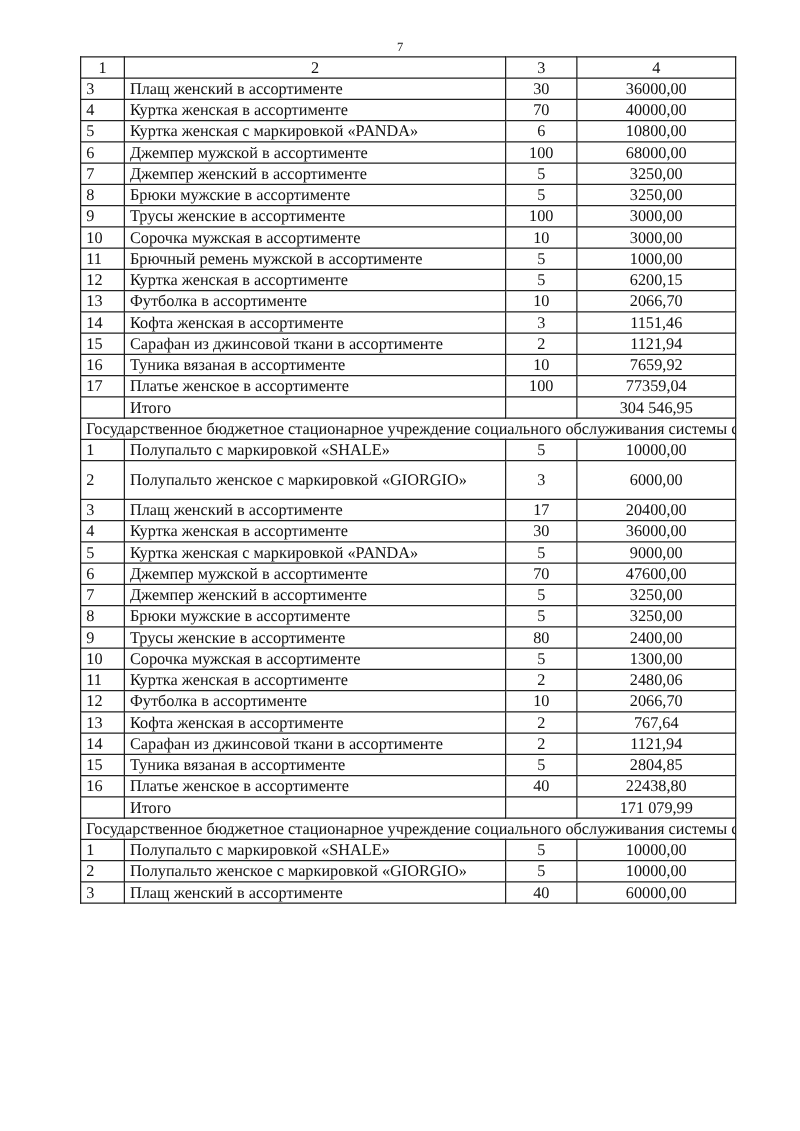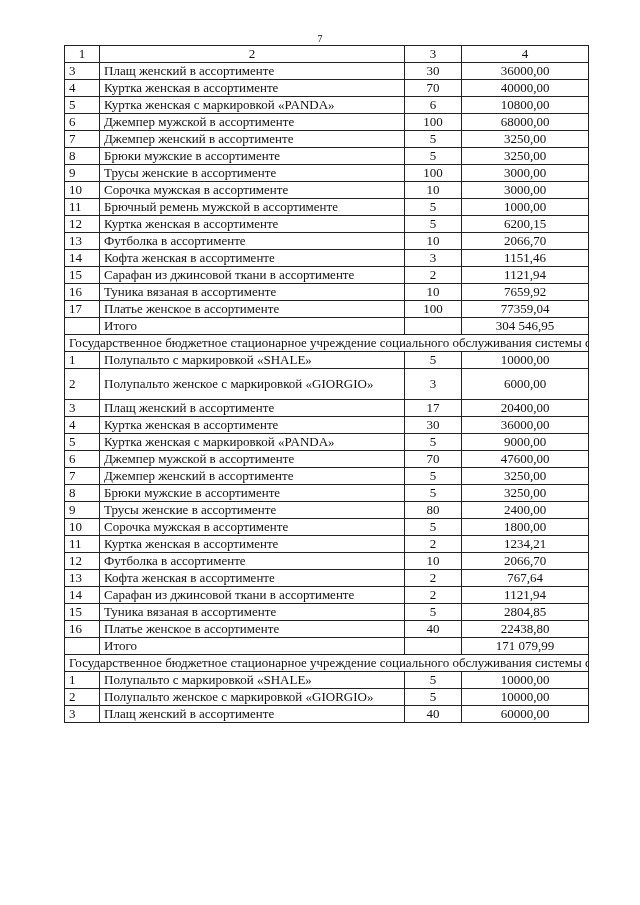--- a/index.html
+++ b/index.html
@@ -188,27 +188,27 @@
       <tr>
         <td class="n">9</td>
         <td>Трусы женские в ассортименте</td>
         <td class="q">80</td>
         <td class="s">2400,00</td>
       </tr>
       <tr>
         <td class="n">10</td>
         <td>Сорочка мужская в ассортименте</td>
         <td class="q">5</td>
-        <td class="s">1800,00</td>
+        <td class="s">1300,00</td>
       </tr>
       <tr>
         <td class="n">11</td>
         <td>Куртка женская в ассортименте</td>
         <td class="q">2</td>
-        <td class="s">1234,21</td>
+        <td class="s">2480,06</td>
       </tr>
       <tr>
         <td class="n">12</td>
         <td>Футболка в ассортименте</td>
         <td class="q">10</td>
         <td class="s">2066,70</td>
       </tr>
       <tr>
         <td class="n">13</td>
         <td>Кофта женская в ассортименте</td>

